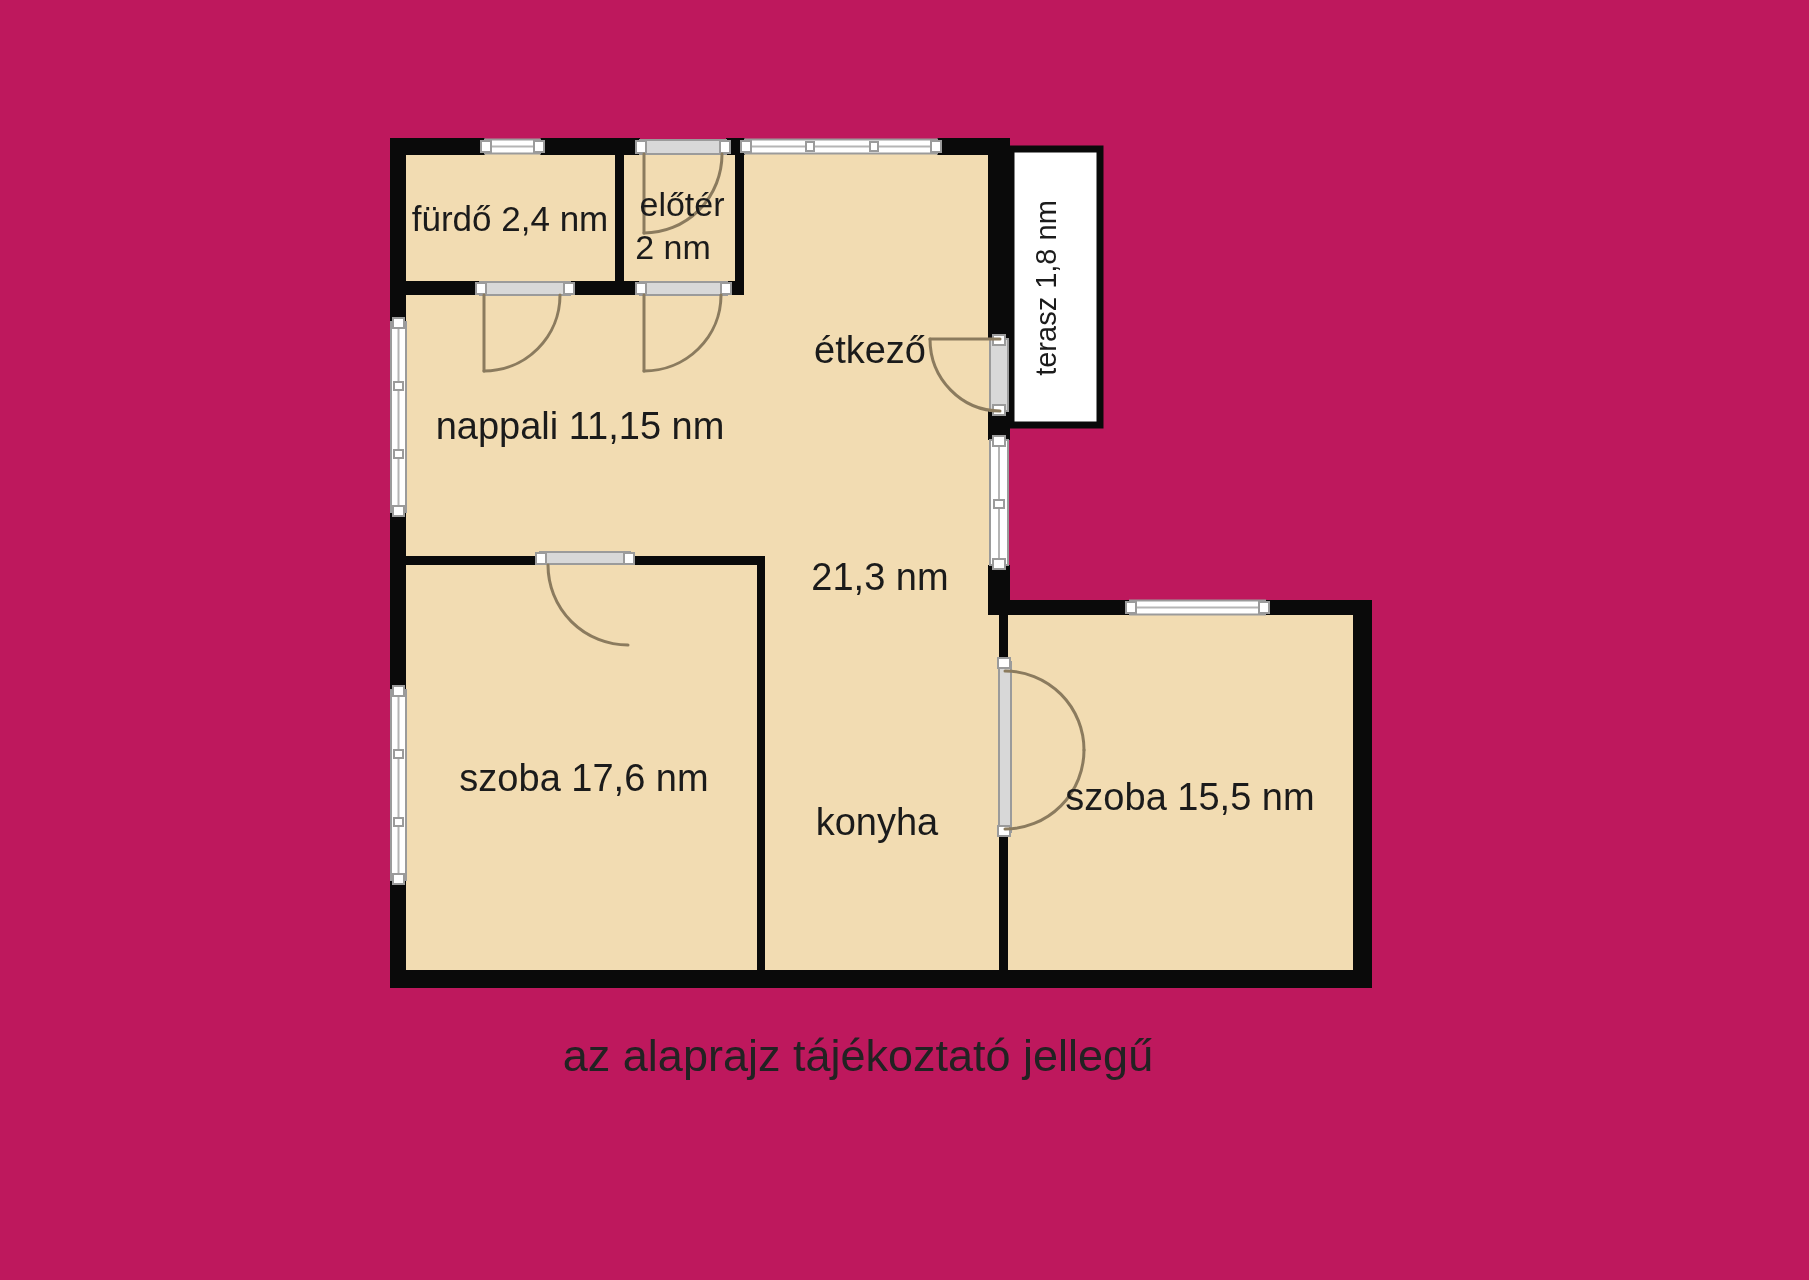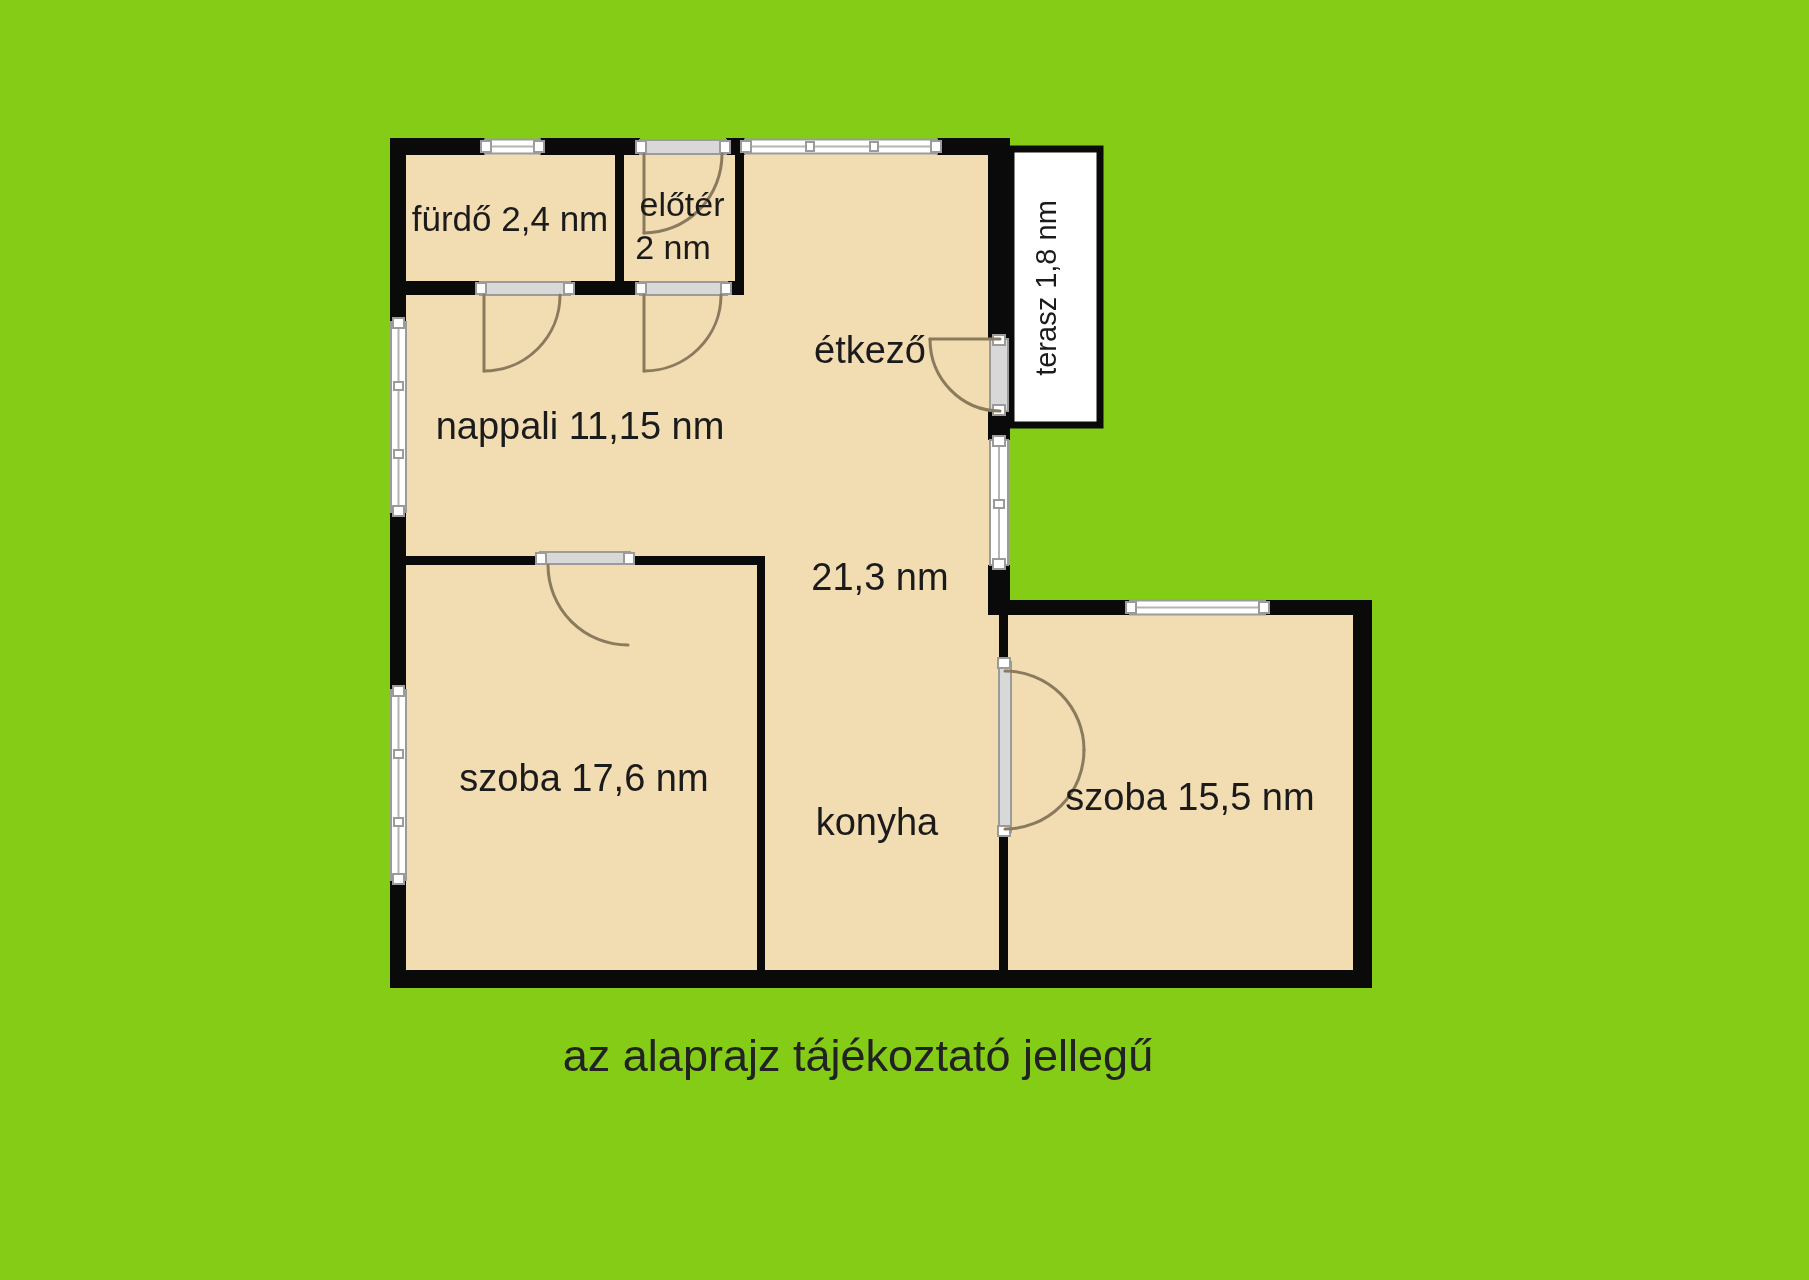--- a/index.html
+++ b/index.html
@@ -7,21 +7,21 @@
     padding: 0;
     background: #ffffff;
     width: 1809px;
     height: 1280px;
     overflow: hidden;
   }
   .canvas {
     position: relative;
     width: 1809px;
     height: 1280px;
-    background: #84cc16;
+    background: #be185d;
     font-family: "Liberation Sans", sans-serif;
   }
   svg { display: block; }
   .room-label {
     font-family: "Liberation Sans", sans-serif;
     fill: #1b1b1b;
   }
   .caption-label {
     font-family: "Liberation Sans", sans-serif;
     fill: #222222;

